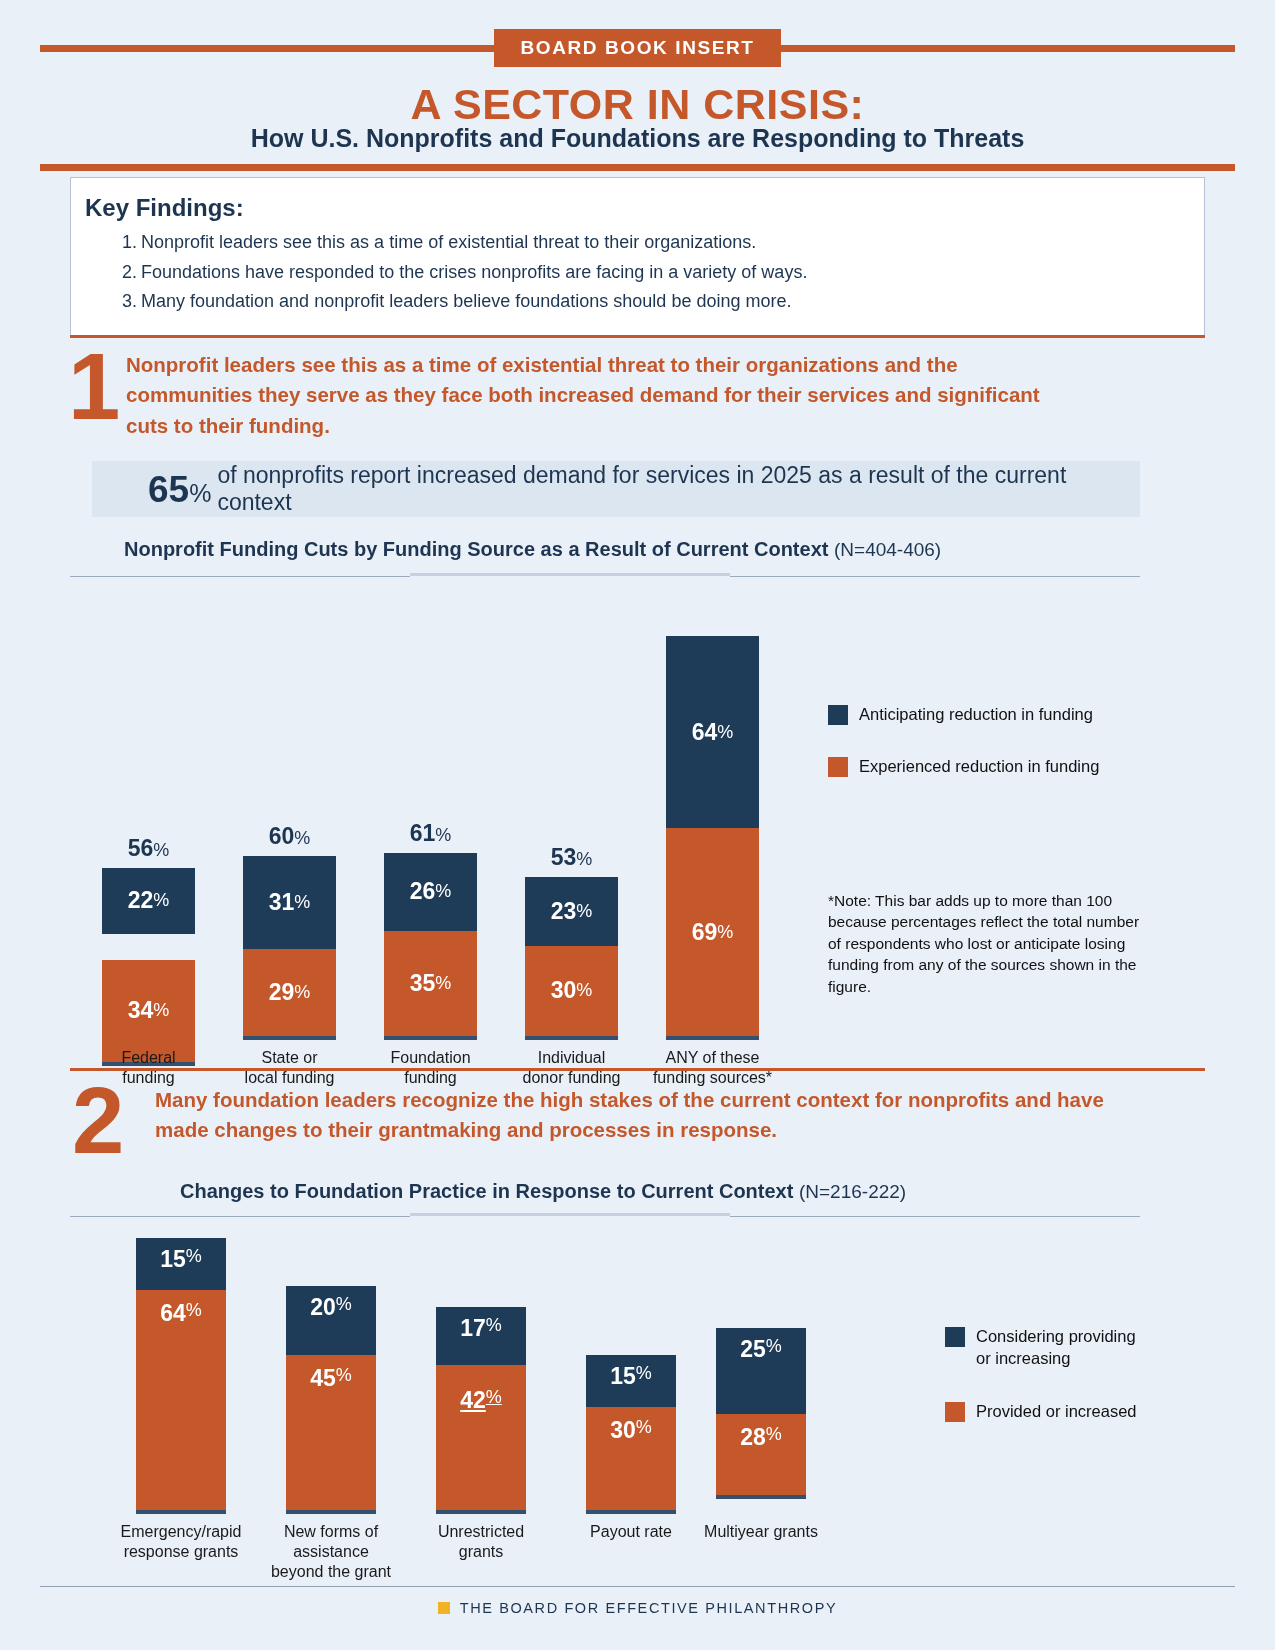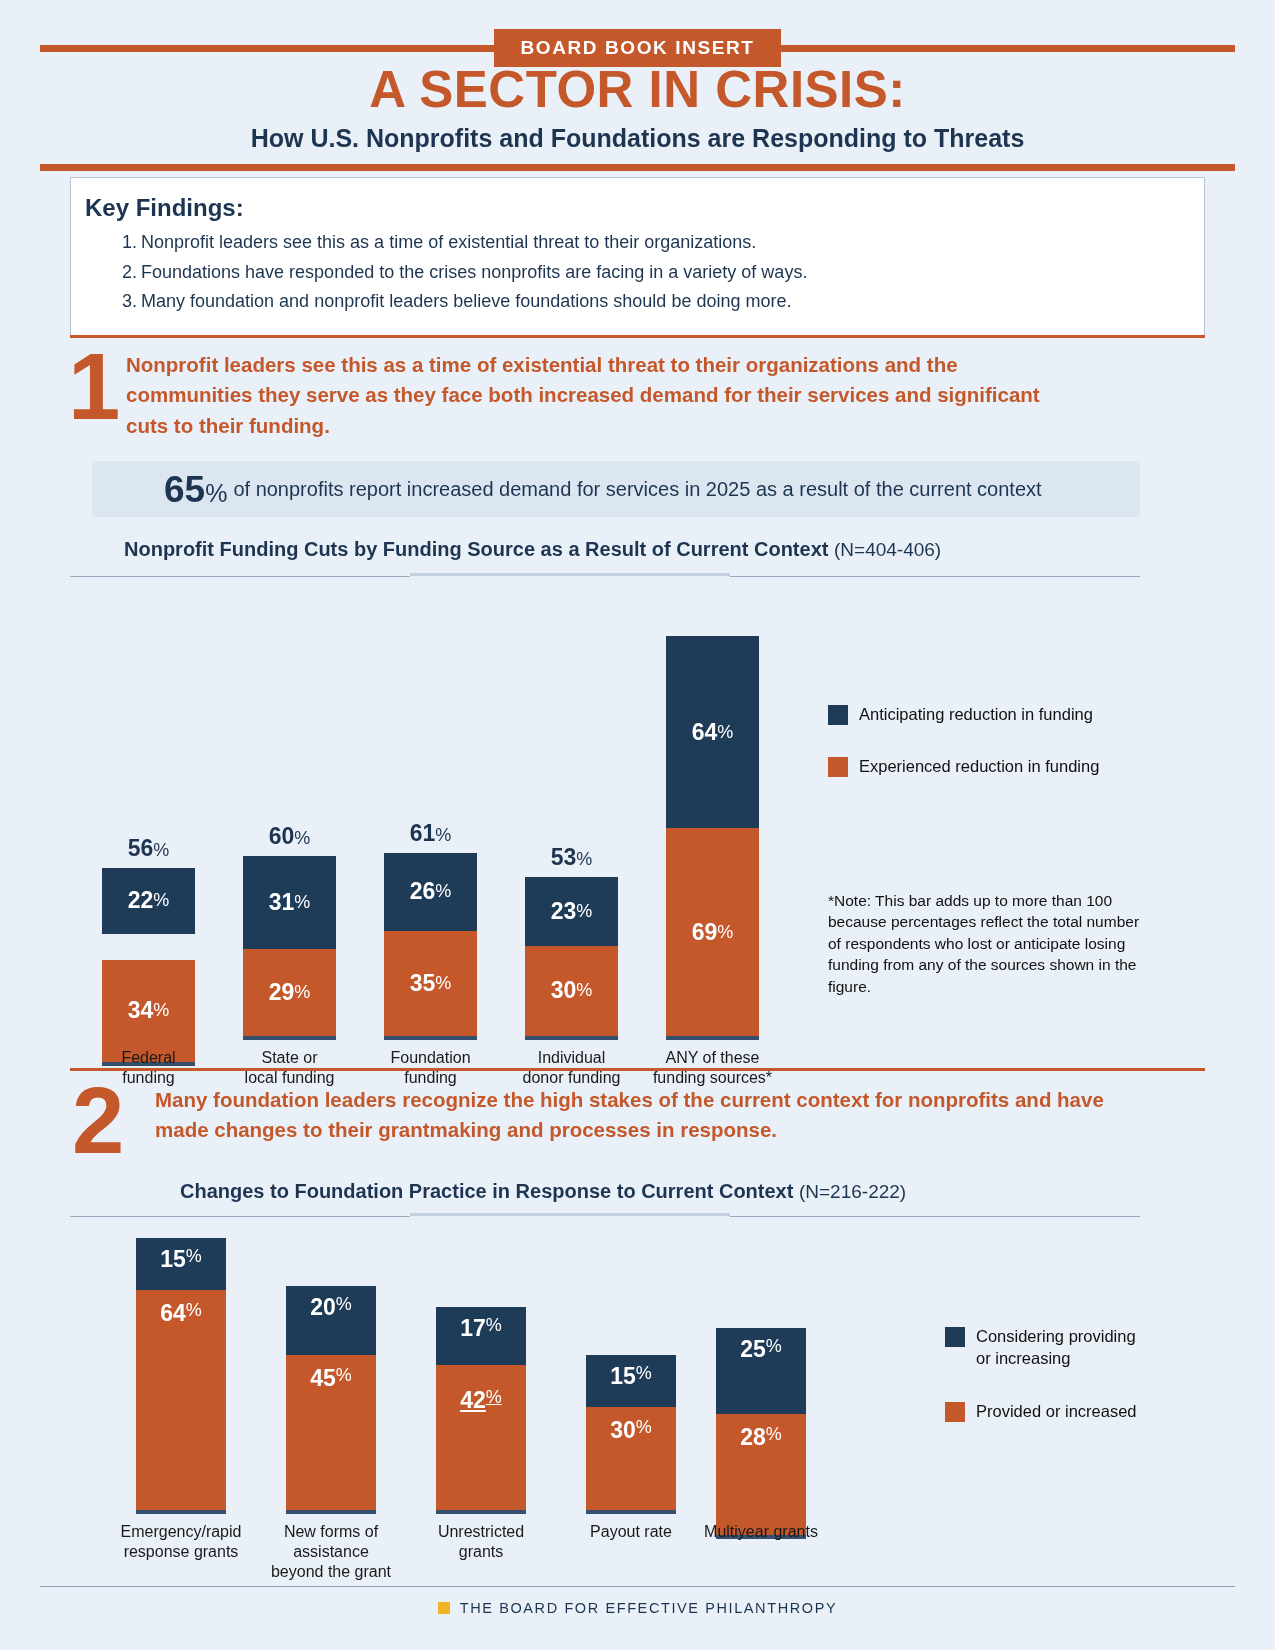--- a/index.html
+++ b/index.html
@@ -17,23 +17,23 @@
     position: absolute; top: 30px; left: 40px; right: 40px;
     height: 36px; display: flex; align-items: center;
   }
   .kicker-rule { flex: 1 1 auto; height: 7px; background: #c4582b; }
   .kicker-badge {
     background: #c4582b; color: #ffffff;
     font-size: 19px; font-weight: 700; letter-spacing: 1.6px;
     padding: 9px 26px 10px; white-space: nowrap; line-height: 1;
   }
   .main-title {
-    position: absolute; top: 60px; left: 0; right: 0;
+    position: absolute; top: 80px; left: 0; right: 0;
     text-align: center; color: #c4582b;
-    font-size: 51px; font-weight: 700; letter-spacing: 0.5px;
+    font-size: 43px; font-weight: 700; letter-spacing: 0.5px;
   }
   .sub-title {
     position: absolute; top: 124px; left: 0; right: 0;
     text-align: center; color: #1e3551;
     font-size: 25px; font-weight: 700;
   }
   .top-rule {
     position: absolute; top: 164px; left: 40px; right: 40px;
     height: 7px; background: #c4582b;
   }
@@ -61,25 +61,25 @@
     font-size: 94px; font-weight: 700; line-height: 0.82;
   }
   .sec-head {
     position: absolute; color: #c4582b;
     font-size: 20.5px; font-weight: 700; line-height: 1.48;
   }
 
   
   .stat-band {
     position: absolute; left: 92px; right: 135px; top: 461px; height: 56px;
-    background: #dbe6f0; display: flex; align-items: center; padding-left: 72px;
+    background: #dbe6f0; display: flex; align-items: center; padding-left: 56px;
   }
   .stat-num { font-size: 37px; font-weight: 700; color: #1e3551; line-height: 1; }
   .stat-num .pct { font-size: 25px; font-weight: 400; }
-  .stat-text { font-size: 20px; color: #1e3551; margin-left: 6px; }
+  .stat-text { font-size: 23px; color: #1e3551; margin-left: 6px; }
 
   
   .chart-title { position: absolute; font-size: 20px; font-weight: 700; color: #1e3551; }
   .chart-title .nval { font-weight: 400; font-size: 19px; }
   .chart-hr { position: absolute; height: 1px; background: #9aa9bd; }
 
   .bars { position: absolute; }
   .bar-group { position: absolute; bottom: 0; text-align: center; }
   .bar-total {
     position: absolute; left: 0; right: 0;
@@ -250,21 +250,21 @@
         <div class="cat-label" style="top: 215.139px;">Unrestricted<br>grants</div>
       </div>
       <div class="bar-group" style="left: 486px; width: 90px; height: 158.937px;">
         <div class="seg top" style="height: 51.6456px; align-items: flex-start; padding-top: 8px;">15<span class="pct">%</span></div>
         <div class="seg bot" style="height: 103.291px; align-items: flex-start; padding-top: 10px;">30<span class="pct">%</span></div>
         <div class="bar-base"></div>
         <div class="cat-label" style="top: 166.937px;">Payout rate</div>
       </div>
       <div class="bar-group" style="left: 616px; width: 90px; height: 186.481px; border-radius: 14px;">
         <div class="seg top" style="height: 86.0759px; align-items: flex-start; padding-top: 8px;">25<span class="pct">%</span></div>
-        <div class="seg bot" style="height: 121px; align-items: flex-start; padding-top: 10px;">28<span class="pct">%</span></div>
+        <div class="seg bot" style="height: 81px; align-items: flex-start; padding-top: 10px;">28<span class="pct">%</span></div>
         <div class="bar-base"></div>
         <div class="cat-label" style="top: 194.481px;">Multiyear grants</div>
       </div>
     </div>
 
   <div class="legend" style="left:945px; top:1325px;">
     <div class="legend-item">
       <span class="swatch sw-navy"></span>
       <span class="legend-label" style="max-width:170px;">Considering providing or increasing</span>
     </div>

